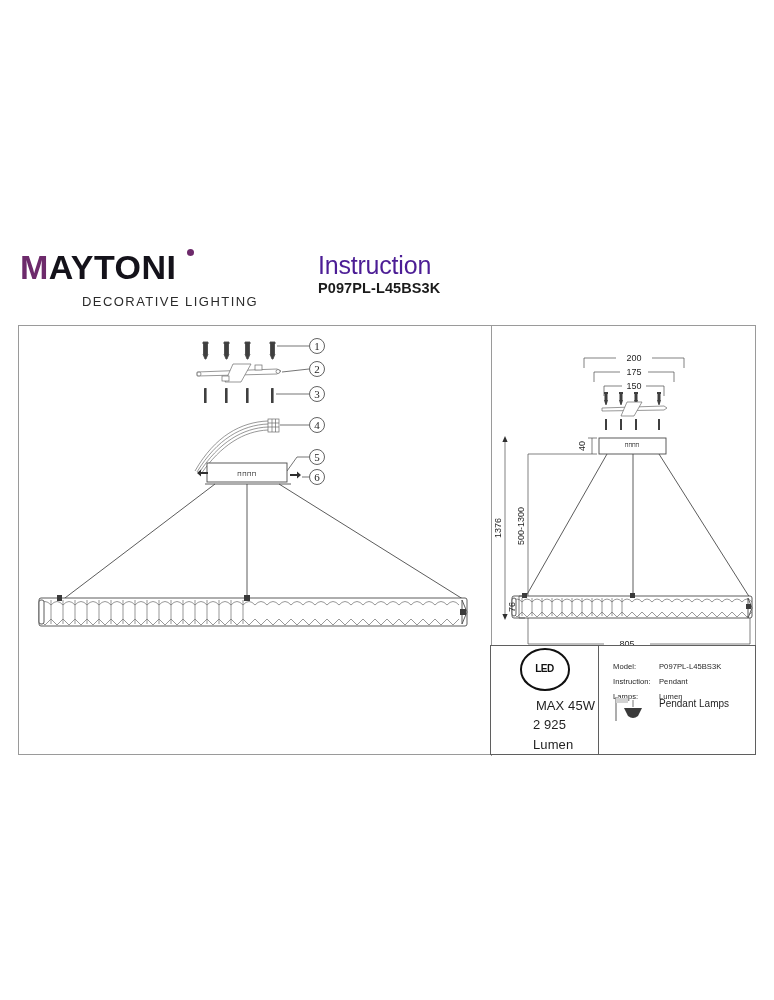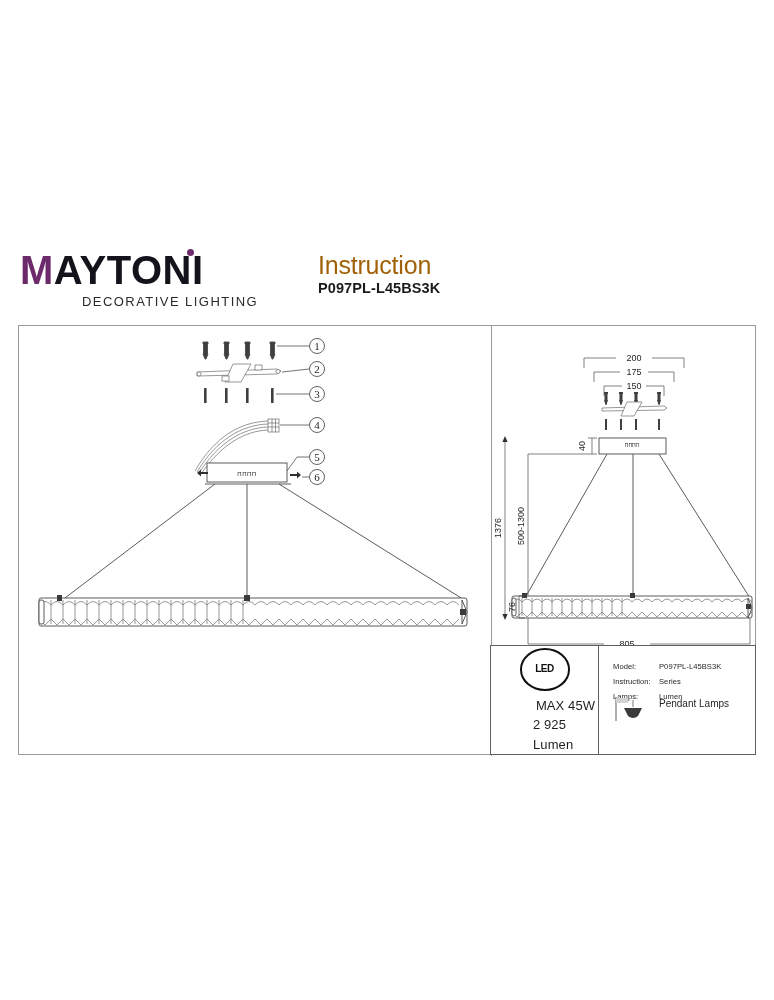--- a/index.html
+++ b/index.html
@@ -21,21 +21,21 @@
     position: absolute;
     left: 0; top: 250px;
     width: 774px; height: 62px;
   }
   #logo-block {
     position: absolute;
     left: 20px; top: 0;
     width: 180px;
   }
   #logo-wordmark {
-    font-size: 40px;
+    font-size: 34px;
     font-weight: bold;
     letter-spacing: 0.5px;
     line-height: 1;
     color: #14121a;
     white-space: nowrap;
   }
   #logo-wordmark .accent-bar {
     color: #6d2a6b;
   }
   .logo-dot {
@@ -54,21 +54,21 @@
     white-space: nowrap;
   }
   #title-block {
     position: absolute;
     left: 318px; top: 2px;
   }
   #doc-title {
     font-size: 25px;
     font-weight: normal;
     line-height: 1.05;
-    color: #a16207;
+    color: #4c1d95;
     letter-spacing: -0.2px;
   }
   #doc-model {
     font-size: 14.5px;
     font-weight: bold;
     letter-spacing: 0.1px;
     color: #1b1b1b;
     margin-top: 2px;
   }
 
@@ -430,21 +430,21 @@
     <div class="spec-sub">2 925 Lumen</div>
   </div>
 
   <div id="spec-right">
     <div class="spec-row">
       <span class="spec-key">Model:</span>
       <span class="spec-val">P097PL-L45BS3K</span>
     </div>
     <div class="spec-row">
       <span class="spec-key">Instruction:</span>
-      <span class="spec-val">Series</span>
+      <span class="spec-val">Pendant</span>
     </div>
     <div class="spec-row">
       <span class="spec-key">Lamps:</span>
       <span class="spec-val">Lumen</span>
     </div>
 
     <svg id="pendant-icon" width="34" height="26" viewBox="0 0 34 26">
       <path d="M3,1 L3,25" stroke="#8a8a8a" stroke-width="1.4" fill="none"></path>
       <path d="M3,2 L15,2 L15,7 L3,7 Z" fill="#d2d2d2"></path>
       <path d="M20,4 L20,11" stroke="#6a6a6a" stroke-width="0.9" fill="none"></path>

